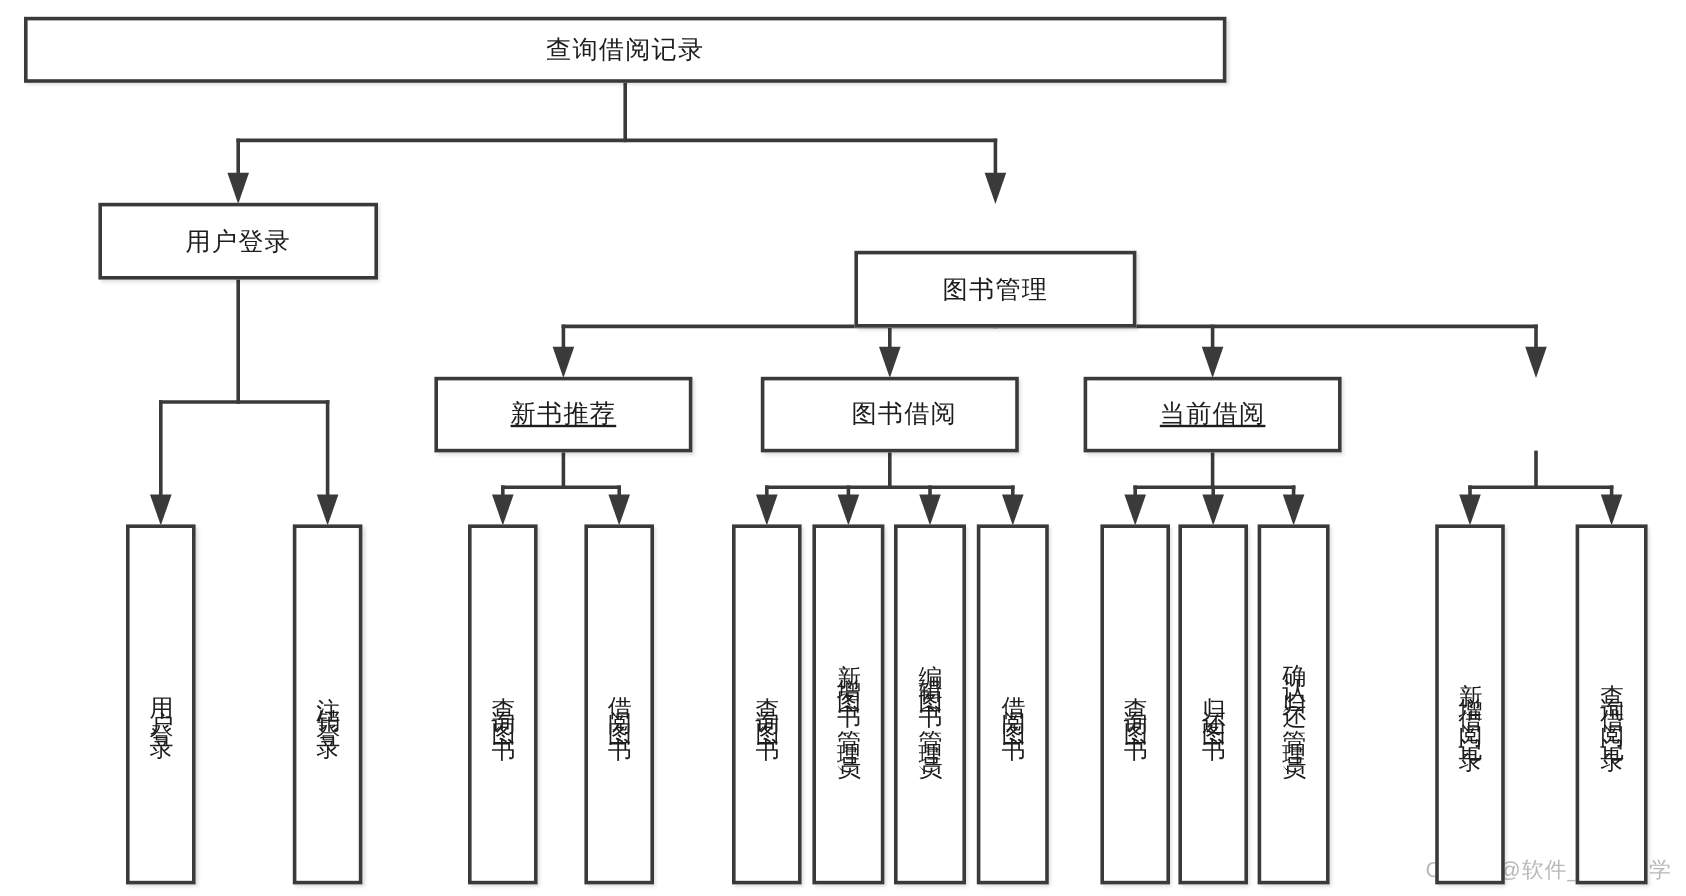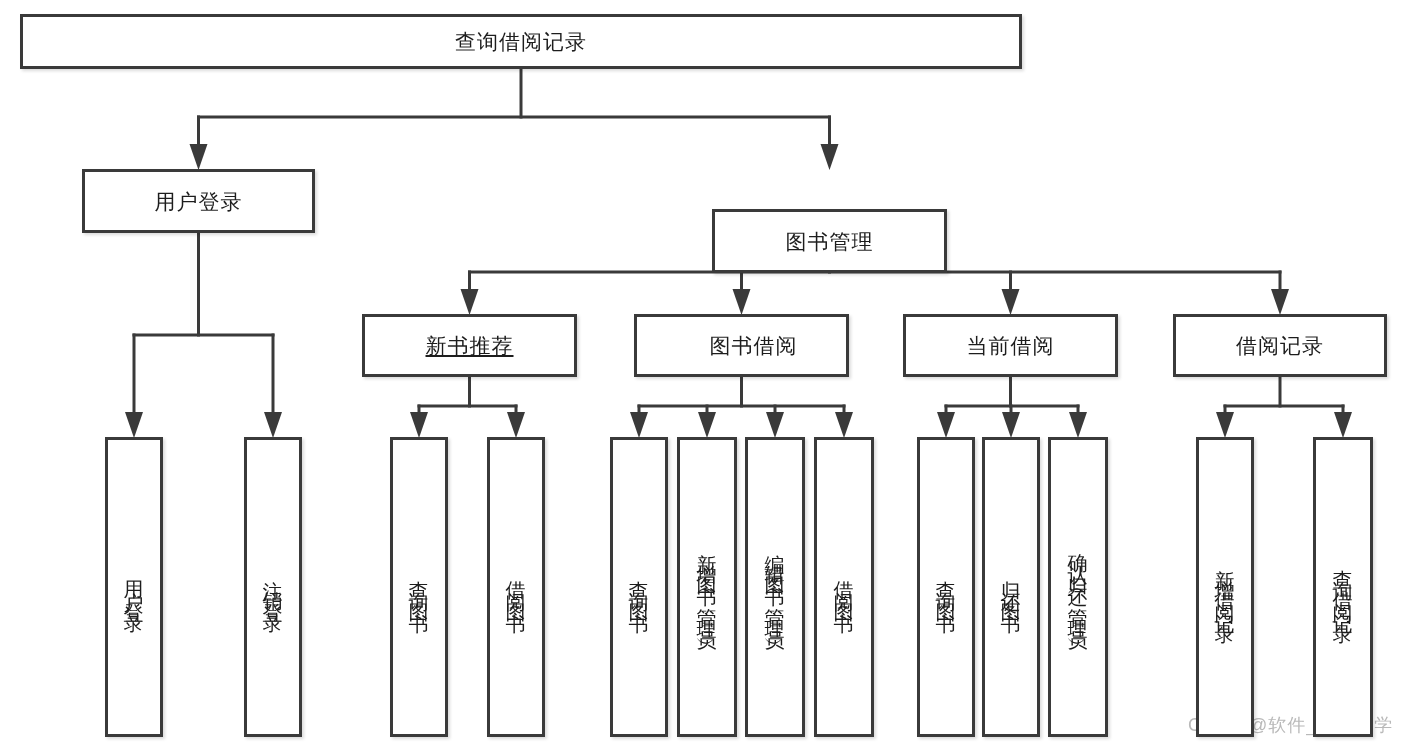--- a/index.html
+++ b/index.html
@@ -121,25 +121,22 @@
     </div>
     <div class="node h" style="left: 712px; top: 169px; width: 235px; height: 64px; border-color: rgb(58, 58, 58); background: rgb(255, 255, 255); color: rgb(29, 29, 29); margin-top: 40px;">
       <span class="node-label">图书管理</span>
     </div>
     <div class="node h" style="left: 362px; top: 314px; width: 215px; height: 63px; border-color: rgb(58, 58, 58); background: rgb(255, 255, 255); color: rgb(29, 29, 29); text-decoration: underline;">
       <span class="node-label">新书推荐</span>
     </div>
     <div class="node h" style="left: 634px; top: 314px; width: 215px; height: 63px; border-color: rgb(58, 58, 58); background: rgb(255, 255, 255); color: rgb(29, 29, 29); padding-left: 24px;">
       <span class="node-label">图书借阅</span>
     </div>
-    <div class="node h" style="left: 903px; top: 314px; width: 215px; height: 63px; border-color: rgb(58, 58, 58); background: rgb(255, 255, 255); color: rgb(29, 29, 29);">
+    <div class="node h" style="left: 903px; top: 314px; width: 215px; height: 63px; border-color: rgb(58, 58, 58); background: rgb(255, 255, 255); color: rgb(29, 29, 29); text-decoration: underline;">
       <span class="node-label">当前借阅</span>
-    </div>
-    <div class="node h" style="left: 1173px; top: 314px; width: 214px; height: 63px; border-color: rgb(58, 58, 58); background: rgb(255, 255, 255); color: rgb(29, 29, 29);">
-      <span class="node-label">借阅记录</span>
     </div>
     <div class="node v" style="left: 105px; top: 437px; width: 58px; height: 300px; border-color: rgb(58, 58, 58); background: rgb(255, 255, 255); color: rgb(29, 29, 29);">
       <span class="node-label">用户登录</span>
     </div>
     <div class="node v" style="left: 244px; top: 437px; width: 58px; height: 300px; border-color: rgb(58, 58, 58); background: rgb(255, 255, 255); color: rgb(29, 29, 29);">
       <span class="node-label">注销登录</span>
     </div>
     <div class="node v" style="left: 390px; top: 437px; width: 58px; height: 300px; border-color: rgb(58, 58, 58); background: rgb(255, 255, 255); color: rgb(29, 29, 29);">
       <span class="node-label">查询图书</span>
     </div>

